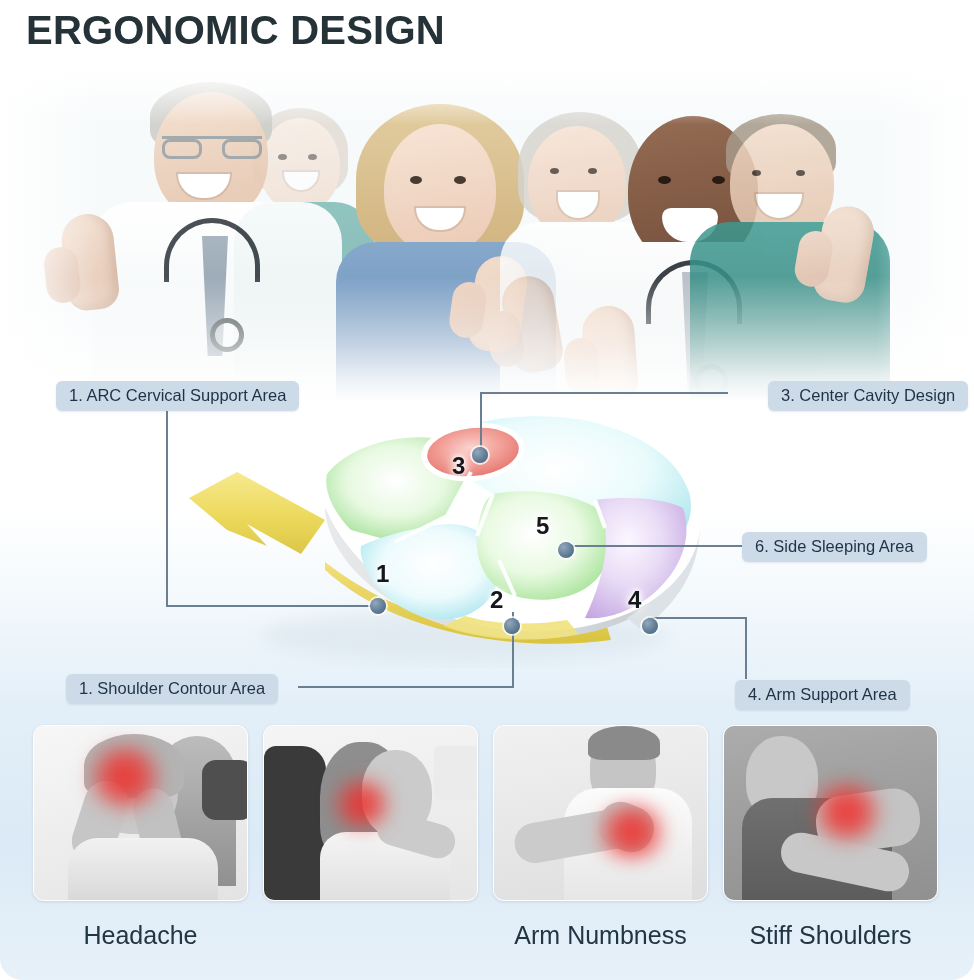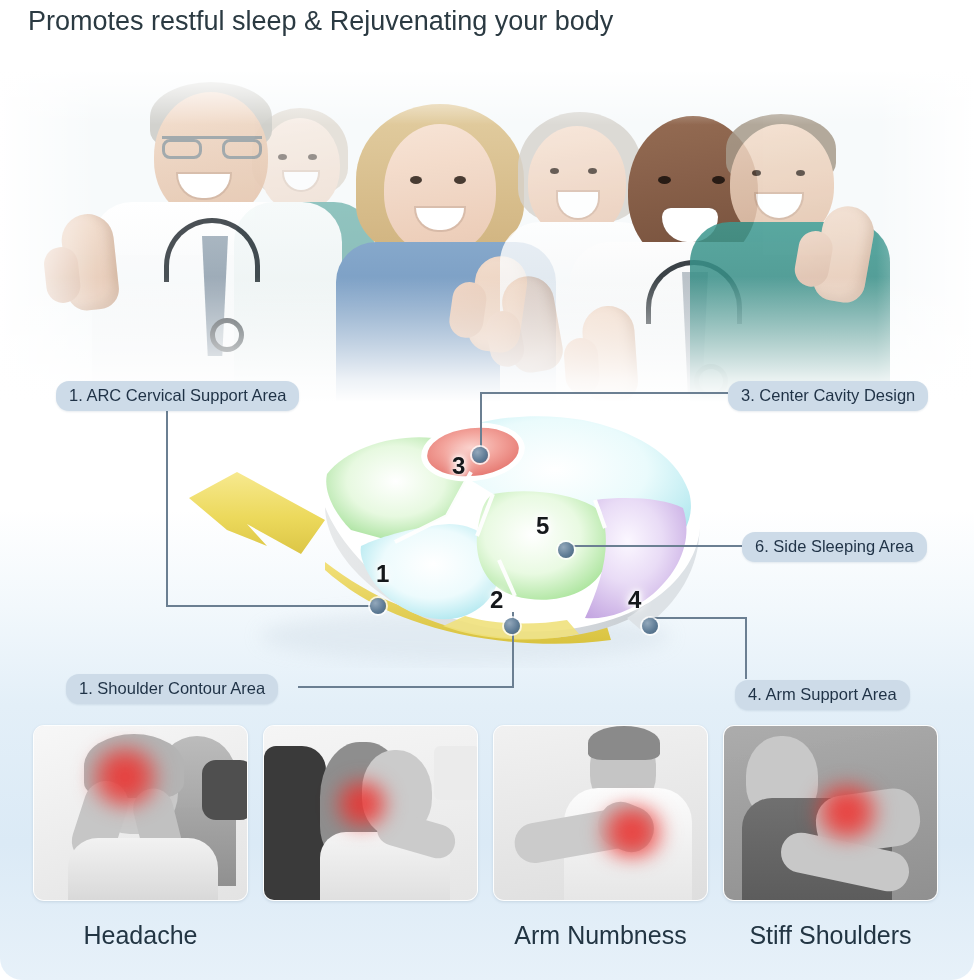--- a/index.html
+++ b/index.html
@@ -80,21 +80,21 @@
          clip-path: polygon(0 0,100% 0,78% 100%,22% 100%); }
 
   
   .pillow-wrap { position:absolute; left:175px; top:348px; width:560px; height:320px; z-index:12; }
   .pillow-svg { width:560px; height:320px; display:block; }
 
   
   .pill {
     position:absolute; z-index:25;
     background:#cddbe8; color:#1f3246;
-    border-radius:13px; padding:4px 13px 5px;
+    border-radius:6px; padding:4px 13px 5px;
     font-size:16.5px; white-space:nowrap; line-height:1.25;
     box-shadow:0 1px 2px rgba(60,90,120,.12);
   }
   .leader { position:absolute; background:#6b7f92; z-index:18; }
   .leader.h { height:1.6px; }
   .leader.v { width:1.6px; }
 
   
   .marker { position:absolute; z-index:22; }
   .mdot {
@@ -126,21 +126,21 @@
 
   
   .pp { position:absolute; }
 </style>
 </head>
 <body>
 
 <div id="root">
 
   <div class="header">
-    <div class="subtitle">Promotes restful sleep &amp; Rejuvenating your body</div>
+    <div class="title">ERGONOMIC DESIGN</div>
   </div>
 
   <div class="photo-band">
     <div class="scene">
 
       <div class="person" style="left:228px;width:150px;height:300px;opacity:.55;">
         <div class="hair" style="left:24px;top:6px;width:96px;height:86px;background:#d9cdbd;"></div>
         <div class="head" style="left:32px;top:16px;width:80px;height:94px;background:linear-gradient(170deg,#fbe6d6,#f0cfb8);"></div>
         <div class="eye" style="left:50px;top:52px;"></div>
         <div class="eye" style="left:80px;top:52px;"></div>
@@ -360,21 +360,21 @@
   <div class="marker" style="left:626px;top:586px;">
     <span class="mnum" style="left:2px;top:0;">4</span>
     <span class="mdot" style="left:16px;top:32px;"></span>
   </div>
   <div class="marker" style="left:532px;top:512px;">
     <span class="mnum" style="left:4px;top:0;">5</span>
     <span class="mdot" style="left:26px;top:30px;"></span>
   </div>
 
   <div class="pill" style="left:56px;top:381px;">1. ARC Cervical Support Area</div>
-  <div class="pill" style="left:728px;top:381px;">3. Center Cavity Design</div>
+  <div class="pill" style="left:768px;top:381px;">3. Center Cavity Design</div>
   <div class="pill" style="left:742px;top:532px;">6. Side Sleeping Area</div>
   <div class="pill" style="left:66px;top:674px;">1. Shoulder Contour Area</div>
   <div class="pill" style="left:735px;top:680px;">4. Arm Support Area</div>
 
   <div class="cards">
 
     <div class="card" style="left:33px;">
       <div class="thumbbox">
         <div class="pain-scene" style="background:linear-gradient(160deg,#f4f5f6,#dfe1e3);">
           <div class="pp" style="left:124px;top:10px;width:78px;height:150px;border-radius:40px 40px 0 0;background:linear-gradient(180deg,#b9bbbd,#8e9092);"></div>

